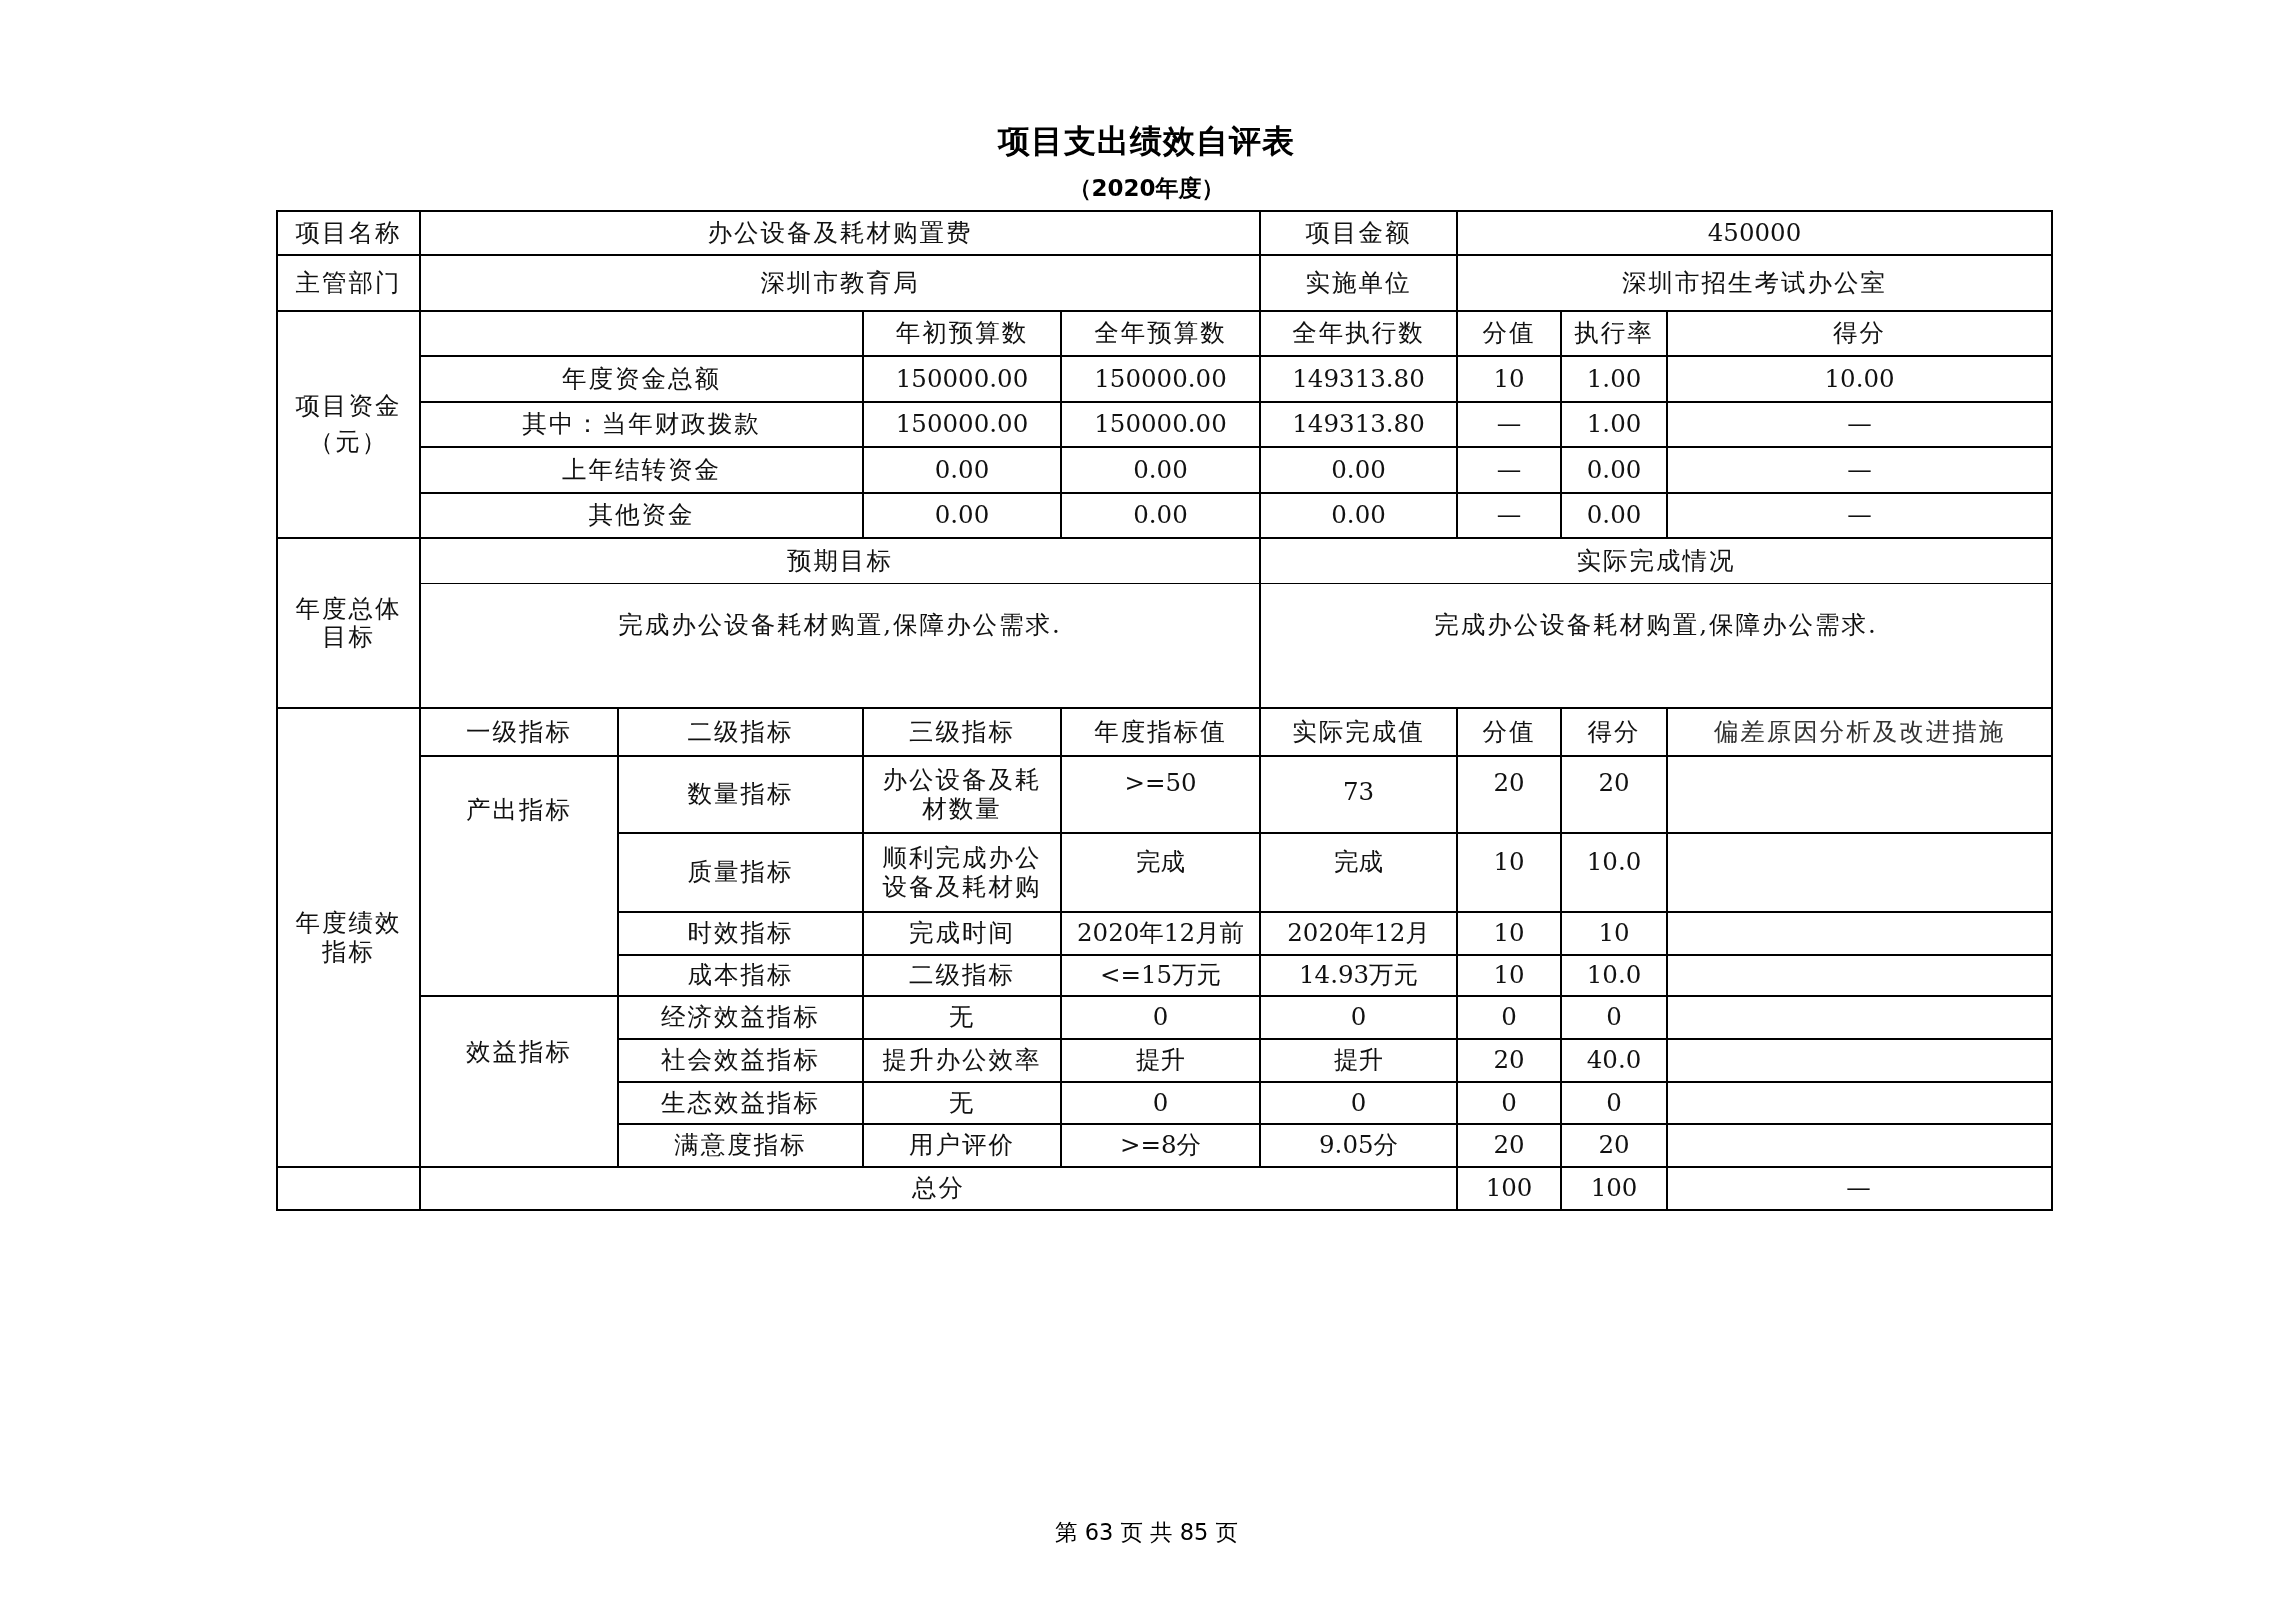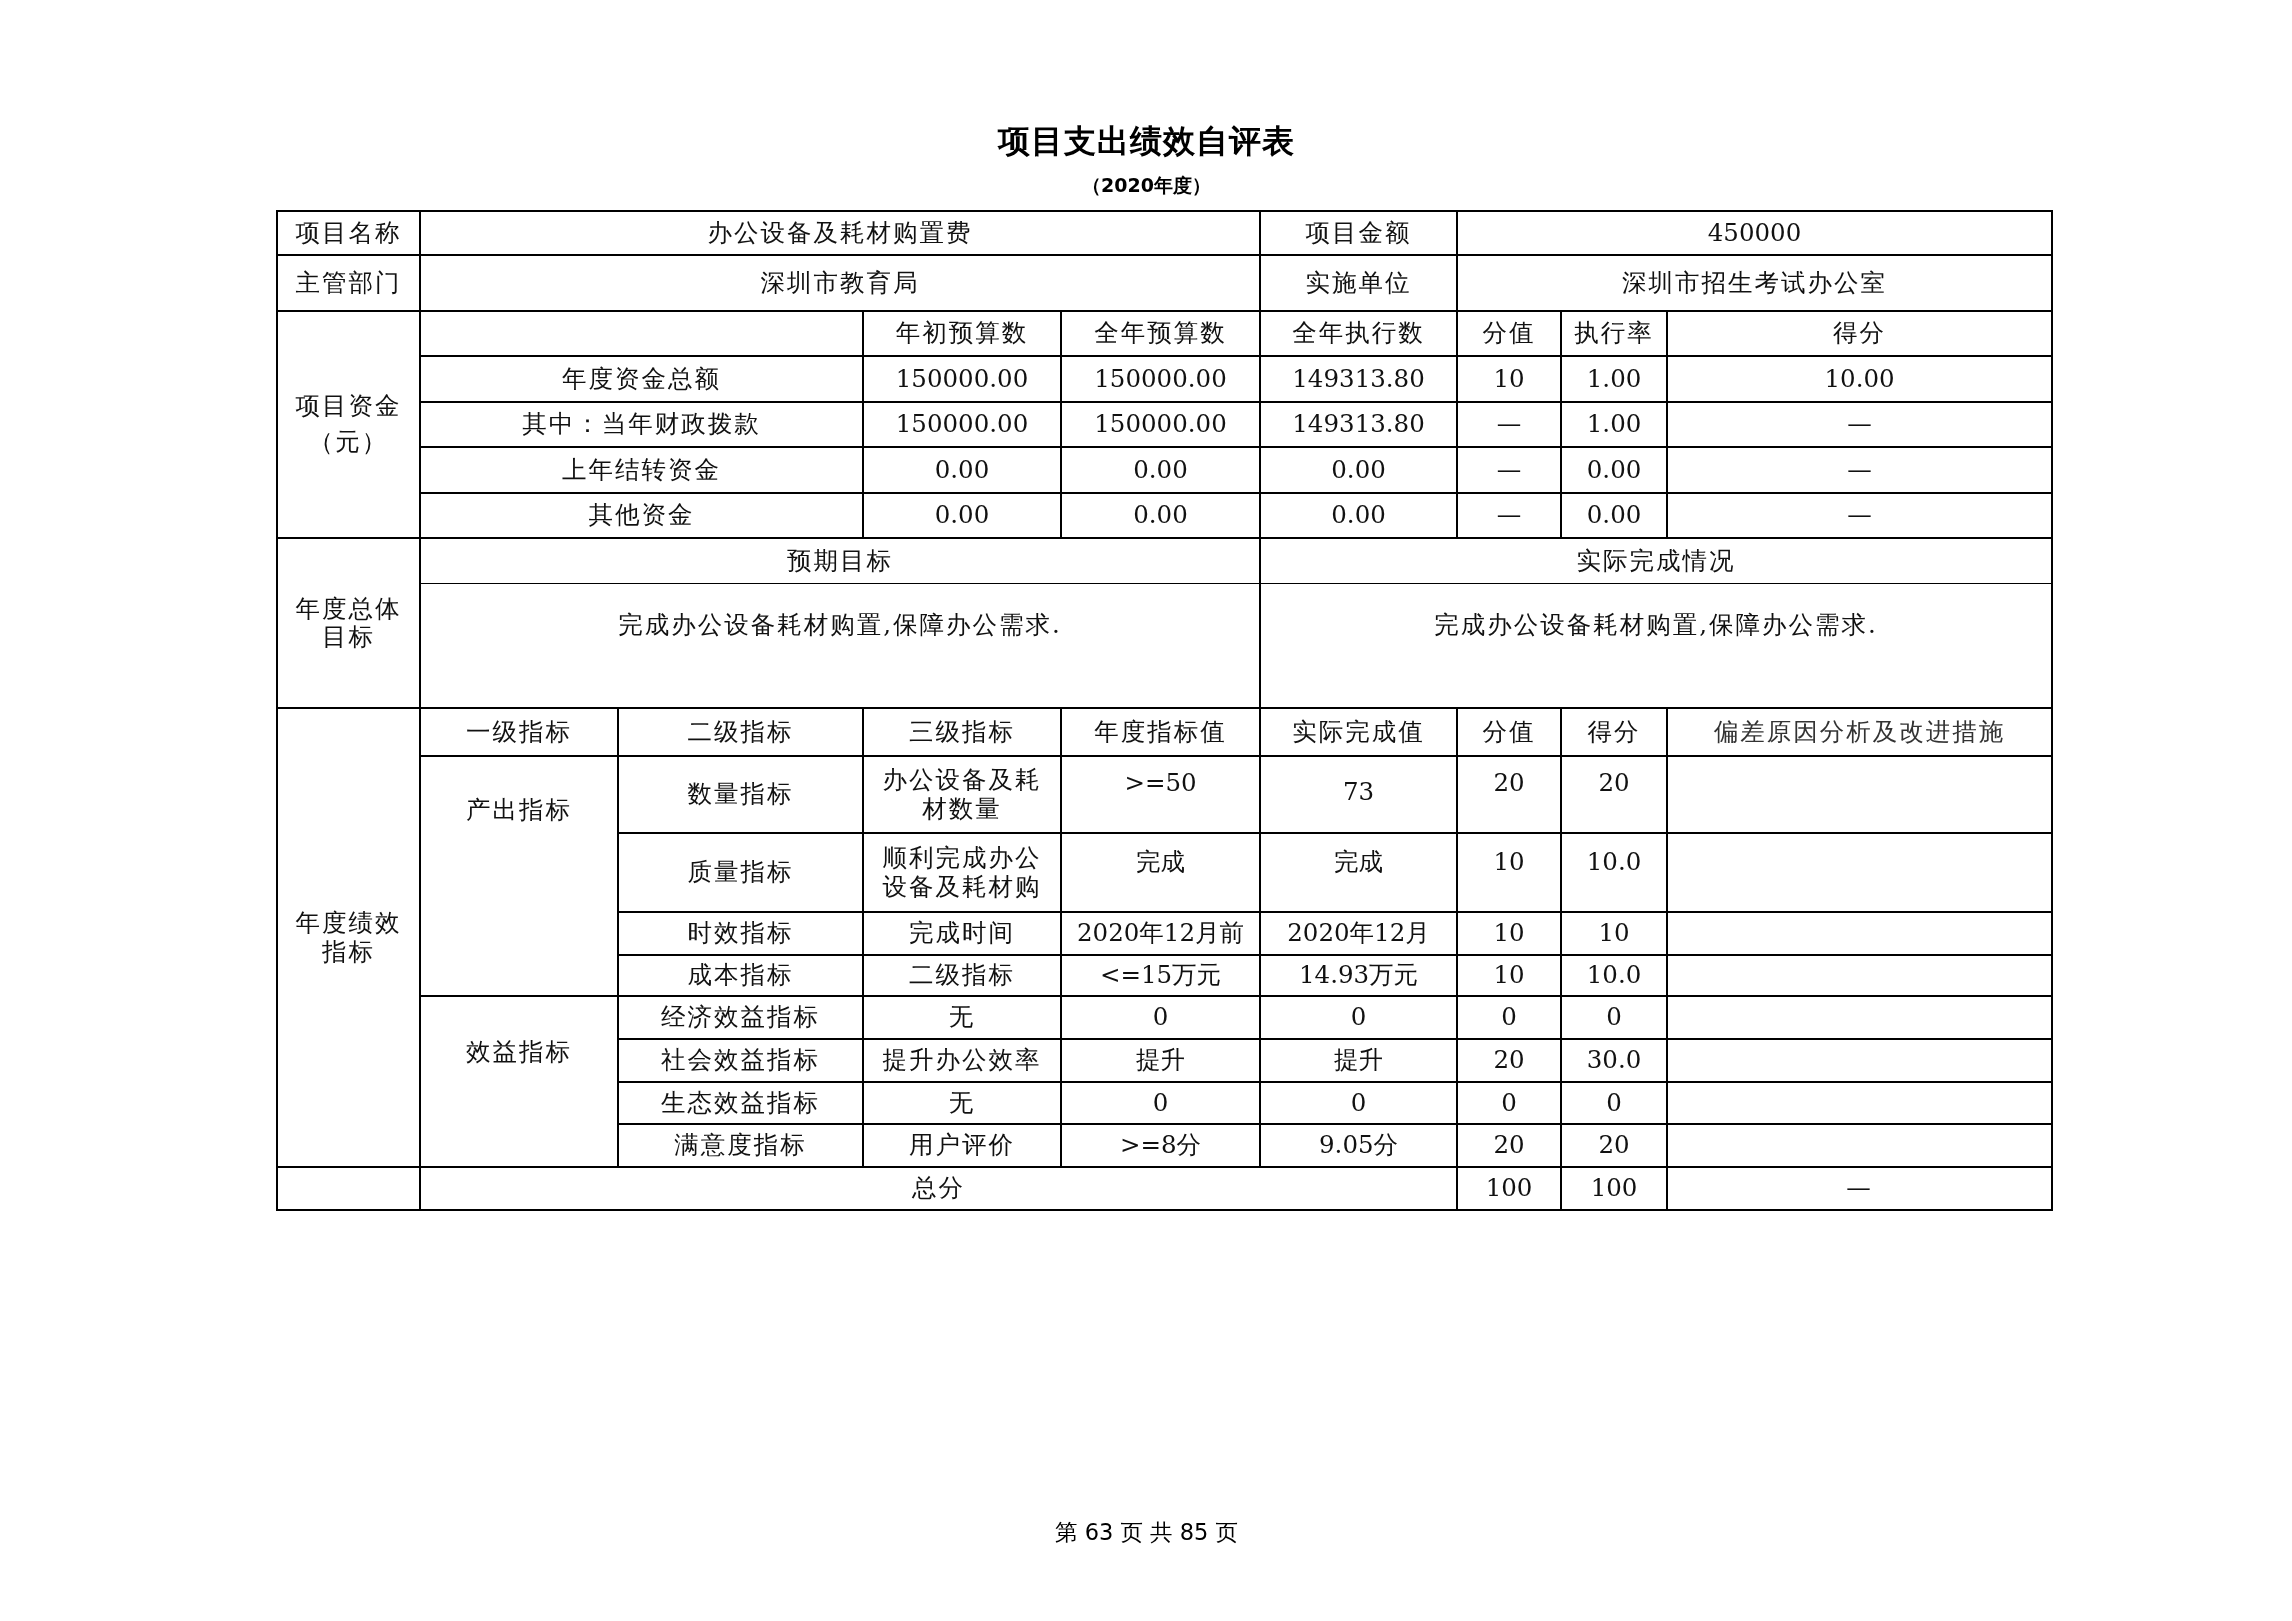--- a/index.html
+++ b/index.html
@@ -3,21 +3,21 @@
 <meta charset="utf-8">
 <style>
   html, body { margin: 0; padding: 0; background: #ffffff; }
   body { width: 2293px; height: 1621px; position: relative; overflow: hidden;
          font-family: "DejaVu Serif", "Liberation Serif", serif; color: #111; }
   .title { position: absolute; left: 0; width: 2293px; top: 120px; text-align: center;
            font-family: "DejaVu Sans", "Liberation Sans", sans-serif; font-weight: bold;
            font-size: 32px; letter-spacing: 1px; color: #000; }
   .subtitle { position: absolute; left: 0; width: 2293px; top: 173px; text-align: center;
               font-family: "DejaVu Sans", "Liberation Sans", sans-serif; font-weight: bold;
-              font-size: 19px; color: #000; }
+              font-size: 23px; color: #000; }
   table.sheet { position: absolute; left: 276px; top: 210px; border-collapse: collapse;
                 table-layout: fixed; width: 1775px; }
   table.sheet td { border: 2.9px solid #000; text-align: center; vertical-align: middle;
                    font-size: 24.5px; padding: 0 3.9px; line-height: 1.15; overflow: hidden;
                    letter-spacing: 2px; }
   table.sheet td.num { letter-spacing: 0; }
   table.sheet td.thin-bottom { border-bottom-width: 1px; }
   table.sheet td.thin-top { border-top-width: 1px; }
   td.top-text { vertical-align: top; padding-top: 43px; }
   td.goal-text { vertical-align: top; padding-top: 25.5px; }
@@ -191,21 +191,21 @@
     <td class="num">0</td>
     <td class="num">0</td>
     <td></td>
   </tr>
   <tr style="height:43px">
     <td>社会效益指标</td>
     <td>提升办公效率</td>
     <td class="num">提升</td>
     <td class="num">提升</td>
     <td class="num">20</td>
-    <td class="num">30.0</td>
+    <td class="num">40.0</td>
     <td></td>
   </tr>
   <tr style="height:42px">
     <td>生态效益指标</td>
     <td>无</td>
     <td class="num">0</td>
     <td class="num">0</td>
     <td class="num">0</td>
     <td class="num">0</td>
     <td></td>

